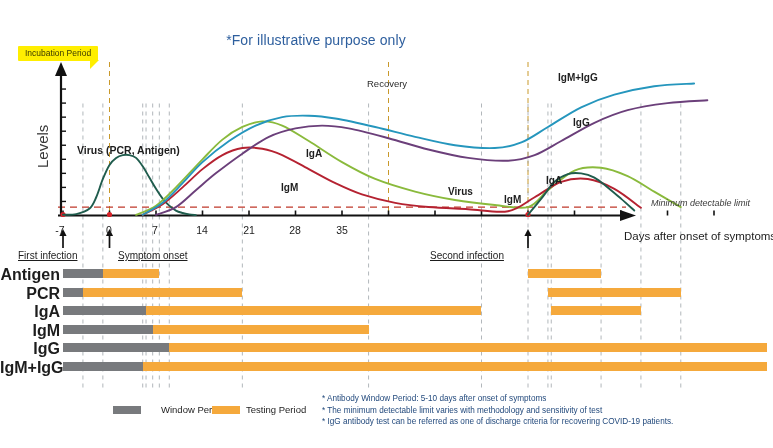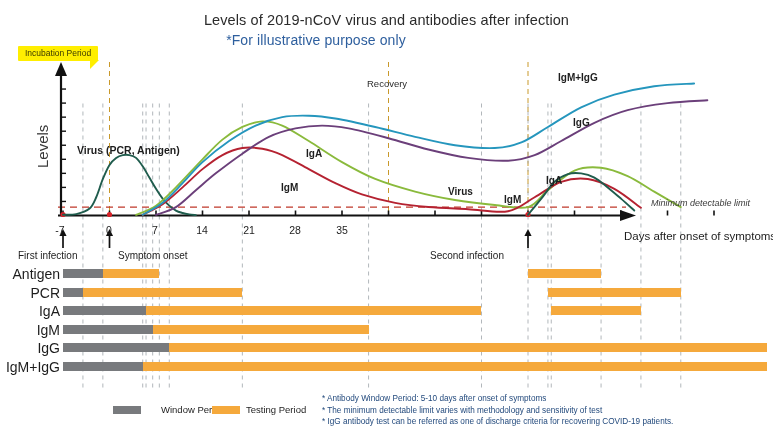--- a/index.html
+++ b/index.html
@@ -90,27 +90,28 @@
     white-space: nowrap;
   }
   #label-virus1 { font-size: 10.5px; font-weight: bold; }
   #label-recovery { font-size: 9.5px; font-weight: normal; color: #2b2b2b; }
 
   
   .event-text {
     font-size: 10px;
     color: #1d1d1d;
     white-space: nowrap;
+    text-decoration: underline;
   }
 
   
   .row-label {
-    font-size: 14px;
-    color: #1d1d1d;
-    font-weight: normal;
+    font-size: 16px;
+    color: #1d1d1d;
+    font-weight: bold;
     text-align: right;
     white-space: nowrap;
   }
   .bar { height: 9px; border-radius: 0; }
   .bar.window { background: #787a7d; }
   .bar.testing { background: #f5a93c; }
 
   
   .legend-swatch { width: 28px; height: 8px; }
   .legend-text { font-size: 9.5px; color: #1d1d1d; white-space: nowrap; }
@@ -122,21 +123,20 @@
     color: #234a7d;
     line-height: 11.6px;
     white-space: nowrap;
   }
 </style>
 </head>
 <body>
 
 <div id="root">
 
-  <div class="abs" id="title-main">Levels of 2019-nCoV virus and antibodies after infection</div>
   <div class="abs" id="title-sub">*For illustrative purpose only</div>
 
   <div class="abs" id="incubation-badge">Incubation Period</div>
   <div class="abs" id="incubation-tail"></div>
 
   <svg class="abs" id="chart-svg" width="773" height="448">
 
     <g id="gold-guides">
         <line x1="109.5" y1="62" x2="109.5" y2="215.5" stroke="#c9992b" stroke-width="1" stroke-dasharray="5,4"></line>
         <line x1="388.5" y1="62" x2="388.5" y2="215.5" stroke="#c9992b" stroke-width="1" stroke-dasharray="5,4"></line>

